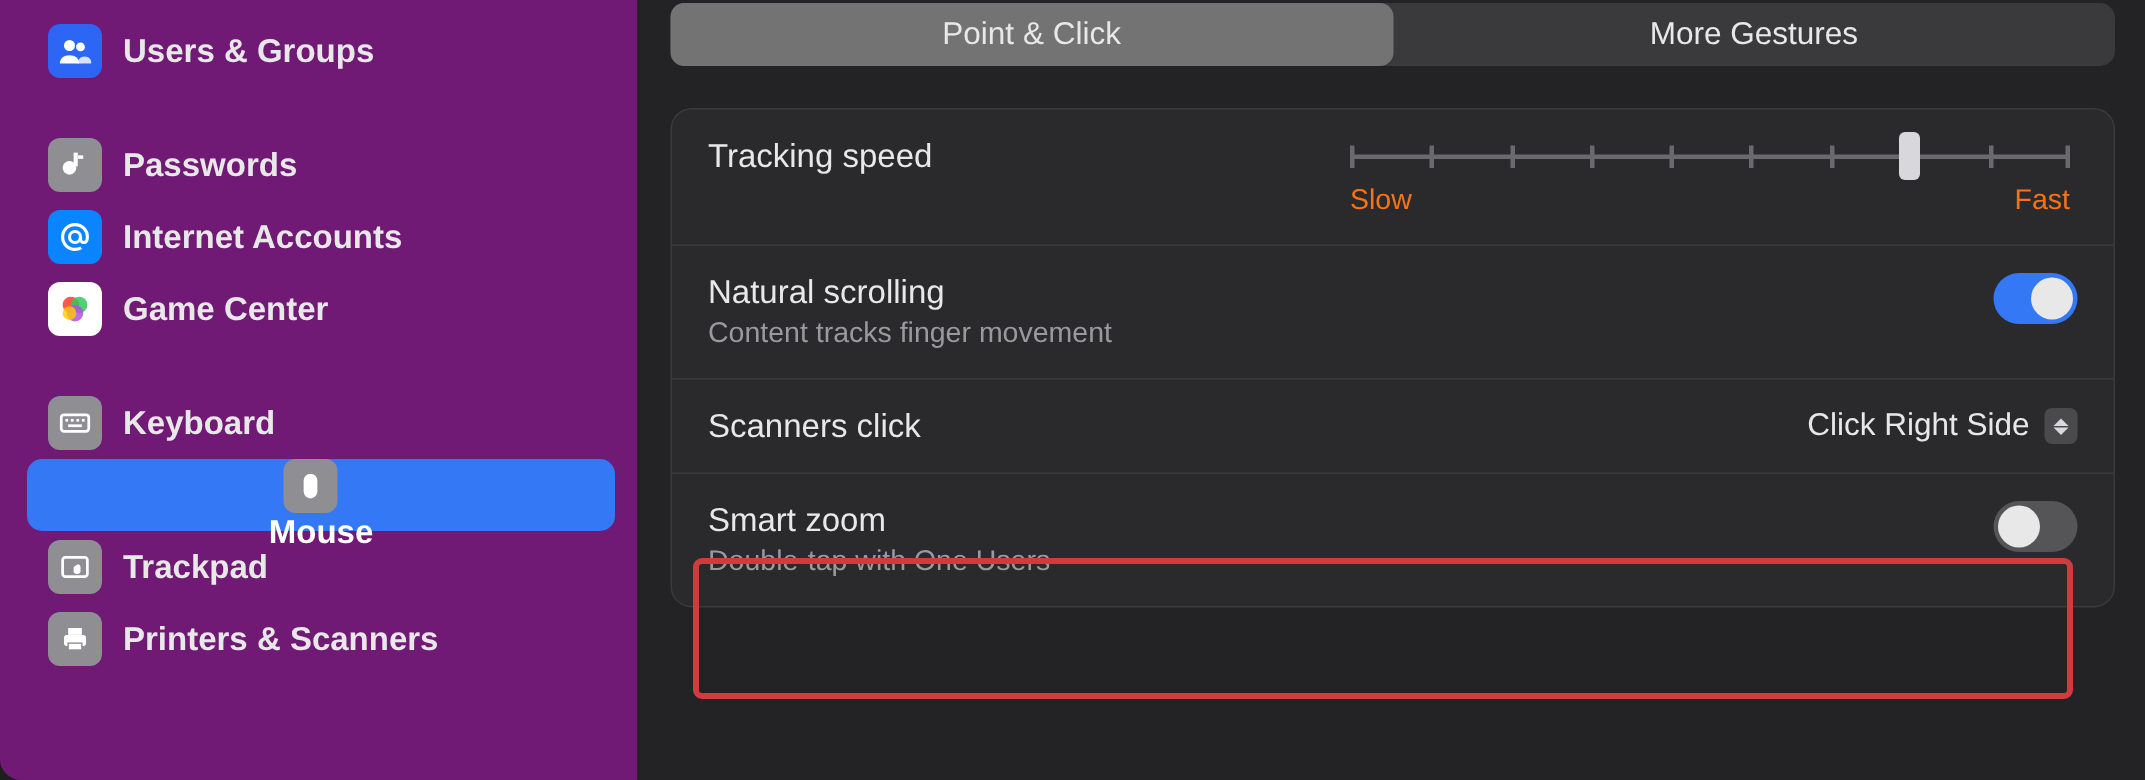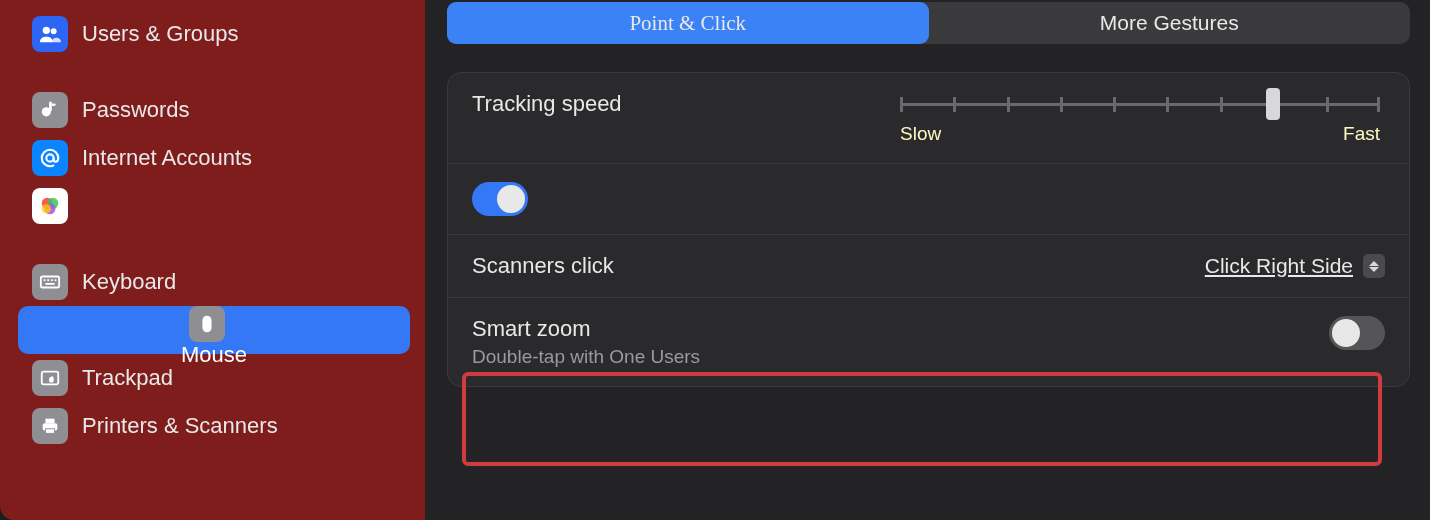--- a/index.html
+++ b/index.html
@@ -8,25 +8,26 @@
   height: 520px;
   background: #1e1e1e;
   font-family: -apple-system, "Helvetica Neue", Arial, sans-serif;
   color: #e8e8e8;
   display: flex;
   overflow: hidden;
 }
 .sidebar {
   width: 425px;
   height: 520px;
-  background: #7f1d1d;
+  background: #701a75;
   padding: 10px 15px 10px 18px;
   border-radius: 0 0 0 14px;
   display: flex;
   flex-direction: column;
+  font-weight: bold;
 }
 .gap-m { height: 28px; }
 
 .sidebar-item {
   display: flex;
   align-items: center;
   height: 48px;
   border-radius: 10px;
   padding: 0 14px;
   cursor: pointer;
@@ -69,21 +70,21 @@
 .seg {
   flex: 1;
   display: flex;
   align-items: center;
   justify-content: center;
   font-size: 21px;
   color: #e8e8e8;
   border-radius: 9px;
   cursor: pointer;
 }
-.seg.active { background: #3b82f6; font-family: Liberation Serif, serif; }
+.seg.active { background: #737373; }
 
 .panel {
   background: #2a2a2c;
   border: 1px solid #3a3a3c;
   border-radius: 14px;
   padding: 0 0;
 }
 .row {
   padding: 18px 24px;
   border-bottom: 1px solid #3a3a3c;
@@ -127,21 +128,21 @@
   background: #d8d8dc;
   border-radius: 4px;
   left: 75%;
   transform: translateX(-50%);
 }
 .slider-labels {
   display: flex;
   justify-content: space-between;
   width: 480px;
   font-size: 19px;
-  color: #fef9c3;
+  color: #f97316;
   margin-top: 6px;
 }
 
 .toggle {
   width: 56px;
   height: 34px;
   border-radius: 17px;
   position: relative;
   cursor: pointer;
 }
@@ -157,21 +158,20 @@
 }
 .toggle.on .toggle-knob { right: 3px; }
 .toggle.off .toggle-knob { left: 3px; }
 
 .popup {
   display: flex;
   align-items: center;
   font-size: 21px;
   color: #e8e8e8;
   cursor: pointer;
-  text-decoration: underline;
 }
 .popup-chevs {
   margin-left: 10px;
   display: flex;
   flex-direction: column;
   align-items: center;
   background: #4a4a4d;
   border-radius: 5px;
   width: 22px;
   height: 24px;
@@ -235,20 +235,21 @@
 
   <div class="sidebar-item">
     <div class="sidebar-icon" style="background:#fff">
       <svg viewBox="0 0 24 24">
           <circle cx="9" cy="9" r="6" fill="#ff3b30" opacity=".85"></circle>
           <circle cx="15" cy="9" r="6" fill="#34c759" opacity=".85"></circle>
           <circle cx="12" cy="15" r="6" fill="#af52de" opacity=".85"></circle>
           <circle cx="8" cy="15" r="5" fill="#ffcc00" opacity=".8"></circle>
         </svg>
     </div>
+    <span>Game Center</span>
   </div>
 
   <div class="gap-m"></div>
 
   <div class="sidebar-item">
     <div class="sidebar-icon" style="background:#8e8e93">
       <svg viewBox="0 0 24 24" fill="#fff">
           <rect x="2" y="6" width="20" height="12" rx="2" fill="none" stroke="#fff" stroke-width="2"></rect>
           <rect x="5" y="9" width="2" height="2"></rect>
           <rect x="9" y="9" width="2" height="2"></rect>
@@ -323,20 +324,24 @@
           <div class="slider-thumb" style="left:77.7%"></div>
         </div>
         <div class="slider-labels">
           <span>Slow</span>
           <span>Fast</span>
         </div>
       </div>
     </div>
 
     <div class="row row-flex">
+      <div>
+        <div class="row-title">Natural scrolling</div>
+        <div class="row-sub">Content tracks finger movement</div>
+      </div>
       <div class="toggle on">
         <div class="toggle-knob"></div>
       </div>
     </div>
 
     <div class="row row-flex">
       <div class="row-title">Scanners click</div>
       <div class="popup">
         <span>Click Right Side</span>
         <span class="popup-chevs">

